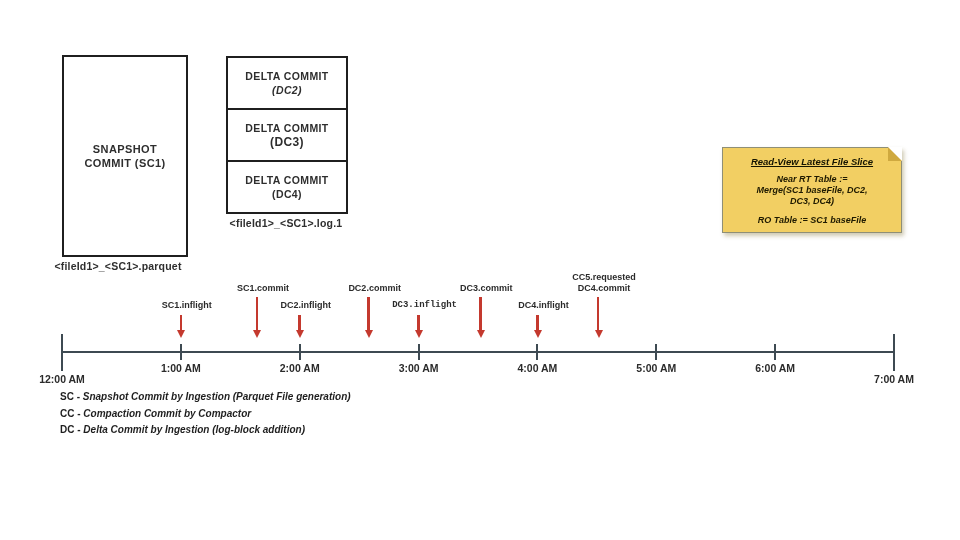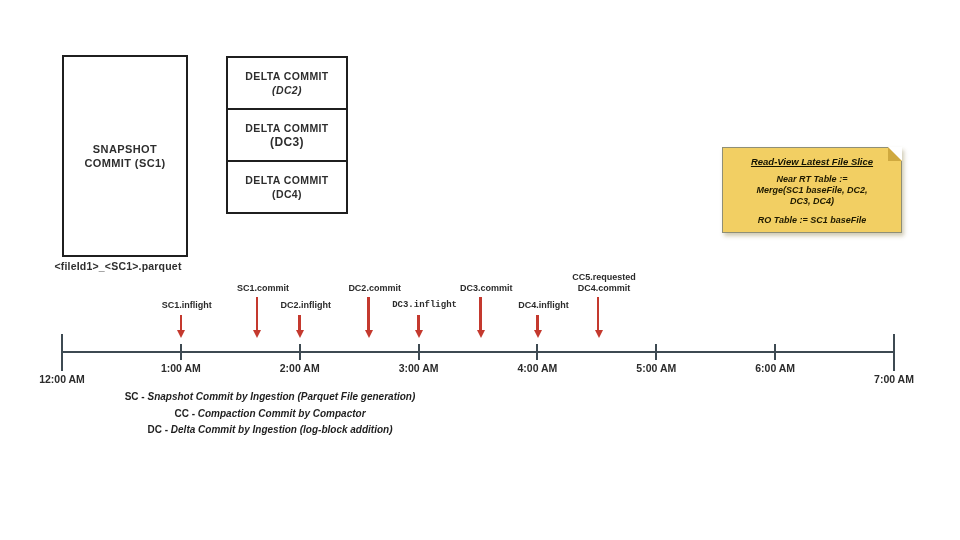--- a/index.html
+++ b/index.html
@@ -41,21 +41,21 @@
   .tl-hour-label{position:absolute;width:90px;margin-left:-45px;text-align:center;
      font-size:10.5px;font-weight:600;color:#2b2b2b;}
   .evt-line{position:absolute;width:2.5px;}
   .evt-head{position:absolute;width:0;height:0;margin-left:-3.5px;
      border-left:4.5px solid transparent;border-right:4.5px solid transparent;}
   .evt-label{position:absolute;width:130px;margin-left:-65px;text-align:center;
      font-size:9px;font-weight:600;color:#2b2b2b;line-height:10.5px;}
 
   
   .legend{position:absolute;left:60px;top:391px;width:420px;}
-  .legend-line{text-align:center;font-size:10px;font-weight:bold;color:#1f1f1f;
+  .legend-line{font-size:10px;font-weight:bold;color:#1f1f1f;
      line-height:11px;margin-bottom:5.5px;}
   .legend-line .desc{font-style:italic;}
 </style>
 <style>.sticky-note::before{border-color:#fff #fff #cfa93f #cfa93f;}</style></head>
 <body>
 
 <div class="canvas">
 
   <div class="snapshot-box">
     <div class="box-line">SNAPSHOT</div>
@@ -70,20 +70,21 @@
       </div>
       <div class="delta-cell">
         <div class="box-line" style="font-size: 10.5px;">DELTA COMMIT</div>
         <div class="box-line" style="font-size: 12px;">(DC3)</div>
       </div>
       <div class="delta-cell">
         <div class="box-line" style="font-size: 10.5px;">DELTA COMMIT</div>
         <div class="box-line" style="font-size: 10.5px;">(DC4)</div>
       </div>
     </div>
+  <div class="caption log-caption">&lt;fileId1&gt;_&lt;SC1&gt;.log.1</div>
 
   <div class="sticky-note" style="background: rgb(242, 207, 99);">
     <div class="note-title">Read-View Latest File Slice</div>
     <div>
         <div class="note-line">Near RT Table :=</div>
         <div class="note-line">Merge(SC1 baseFile, DC2,</div>
         <div class="note-line">DC3, DC4)</div>
       </div>
     <div class="note-line note-ro">RO Table := SC1 baseFile</div>
   </div>

